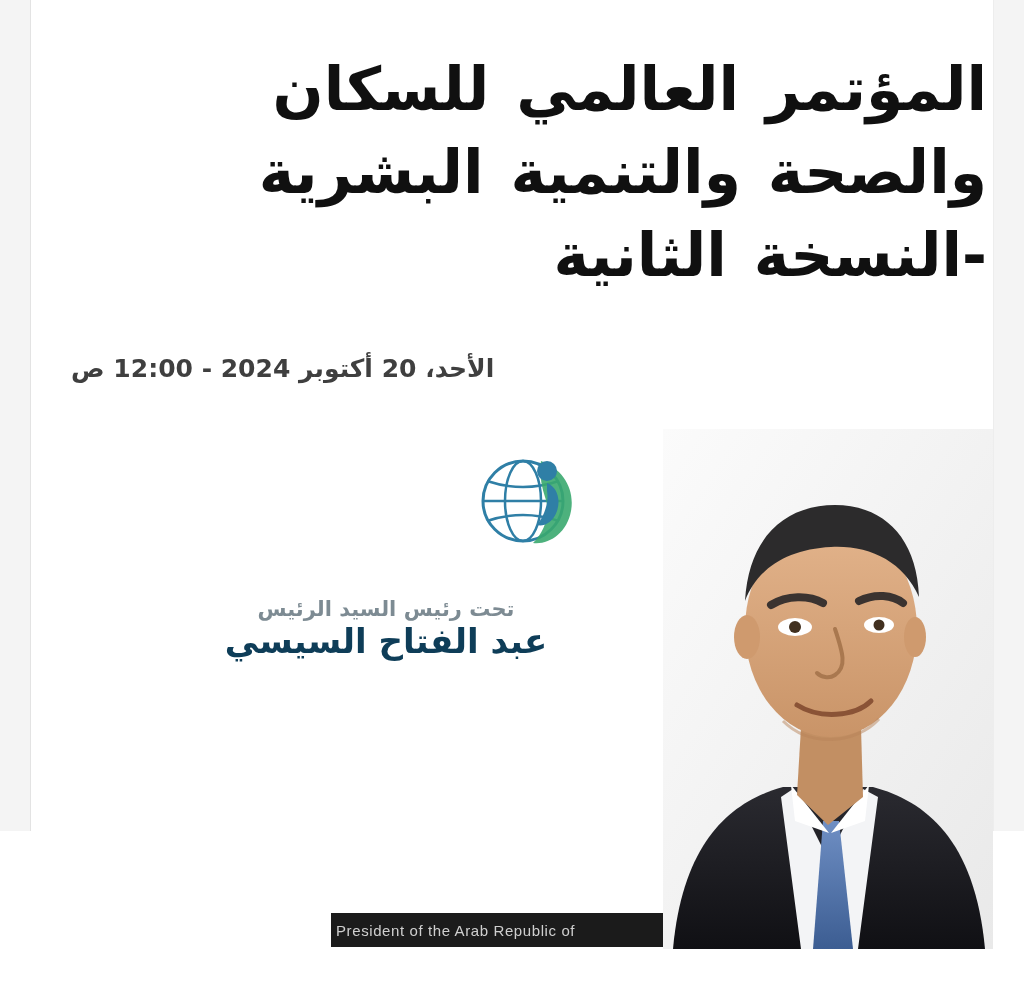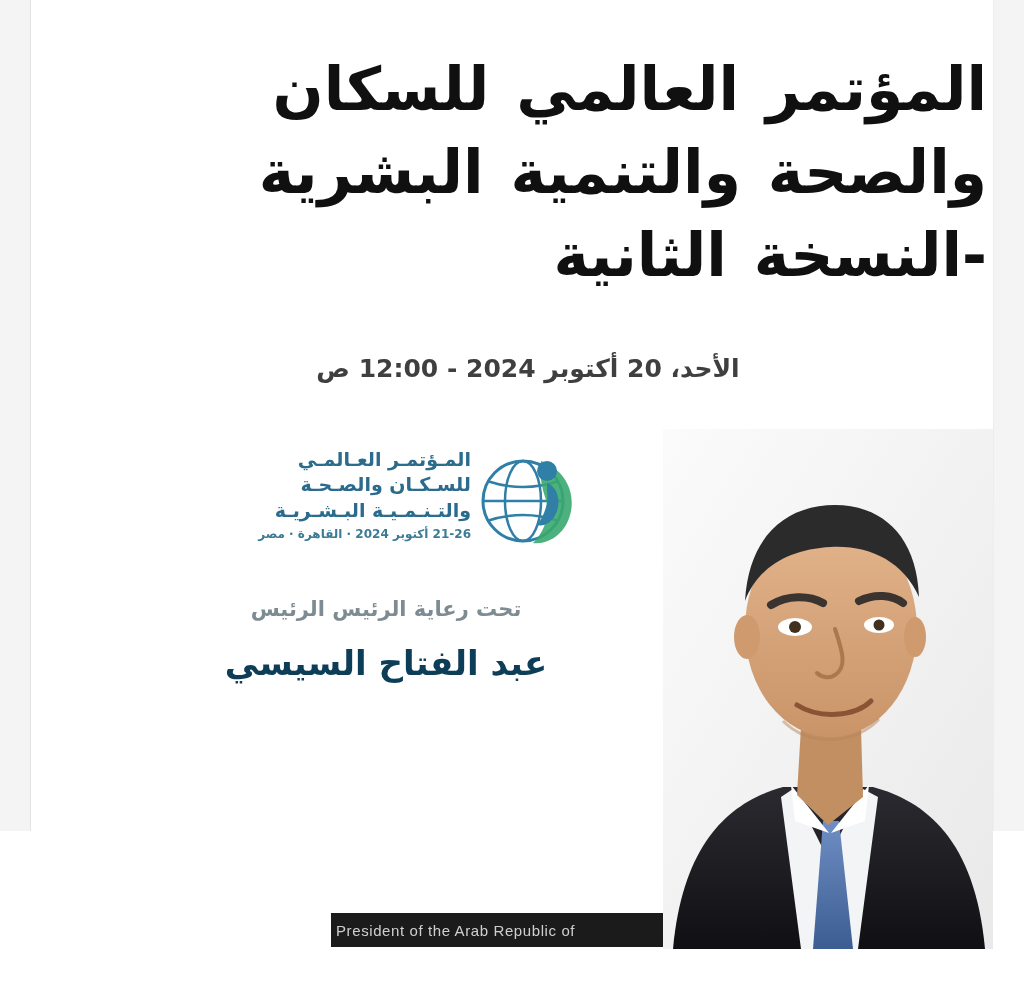--- a/index.html
+++ b/index.html
@@ -51,21 +51,21 @@
     line-height: 1.38;
     font-weight: 700;
     color: #101010;
     margin: 48px 6px 0 40px;
     letter-spacing: 0px;
     word-spacing: 6px;
   }
 
   .article-date {
     direction: rtl;
-    text-align: center;
+    text-align: left;
     font-family: "DejaVu Sans", "Liberation Sans", sans-serif;
     font-size: 25px;
     font-weight: 700;
     color: #3f3f3f;
     margin: 58px 8px 0 40px;
   }
 
   .figure {
     position: relative;
     margin: 46px 0 0 0;
@@ -135,21 +135,20 @@
     font-size: 21px;
     color: #7d8b93;
     font-weight: 700;
     letter-spacing: 1px;
   }
   .patron .line2 {
     font-size: 34px;
     color: #0e3d58;
     font-weight: 700;
     letter-spacing: 2px;
-    margin-top: 22px;
   }
   .patron .line3 {
     font-size: 22px;
     color: #2c5f7a;
     font-weight: 700;
     letter-spacing: 1px;
     margin-top: 18px;
   }
 
   .caption-bar {
@@ -195,43 +194,37 @@
 
     <h1 class="article-title">المؤتمر العالمي للسكان والصحة والتنمية البشرية -النسخة الثانية</h1>
 
     <div class="article-date">الأحد، 20 أكتوبر 2024 - 12:00 ص</div>
 
     <div class="figure">
 
       <div class="poster">
 
         <div class="logo-row">
-          <div class="logo-arabic">
-            <div class="l1">المـؤتمـر العـالمـي</div>
-            <div class="l2">للسـكـان والصـحـة</div>
-            <div class="l3">والتـنـمـيـة البـشـريـة</div>
-            <div class="logo-sub">21-26 أكتوبر 2024 · القاهرة · مصر</div>
-          </div>
 
           <div class="logo-mark">
             <svg viewBox="0 0 120 120" width="120" height="120" aria-hidden="true">
               <circle cx="52" cy="62" r="40" fill="none" stroke="#2f7fa6" stroke-width="3"></circle>
               <ellipse cx="52" cy="62" rx="18" ry="40" fill="none" stroke="#2f7fa6" stroke-width="2.5"></ellipse>
               <line x1="12" y1="62" x2="92" y2="62" stroke="#2f7fa6" stroke-width="2.5"></line>
               <path d="M16 42 Q52 54 88 42" fill="none" stroke="#2f7fa6" stroke-width="2.5"></path>
               <path d="M16 82 Q52 70 88 82" fill="none" stroke="#2f7fa6" stroke-width="2.5"></path>
               <path d="M70 22 C92 30 104 50 100 72 C96 94 78 106 62 104 C74 92 80 74 74 58 C70 46 68 32 70 22 Z" fill="#3aa86f" opacity="0.9"></path>
               <circle cx="76" cy="32" r="10" fill="#2f7fa6"></circle>
               <path d="M76 44 C86 48 90 60 86 72 C82 84 72 88 66 86 C74 76 78 62 76 52 Z" fill="#2f7fa6"></path>
             </svg>
           </div>
         </div>
 
         <div class="patron">
-          <div class="line1">تحت رعاية الرئيس الرئيس</div>
+          <div class="line1">تحت رئيس السيد الرئيس</div>
           <div class="line2">عبد الفتاح السيسي</div>
         </div>
 
         <div class="caption-bar">President of the Arab Republic of</div>
       </div>
 
       <div class="portrait">
         <svg viewBox="0 0 330 520" width="330" height="520" aria-hidden="true">
           <defs>
             <linearGradient id="bgGrad" x1="0" y1="0" x2="1" y2="1">

